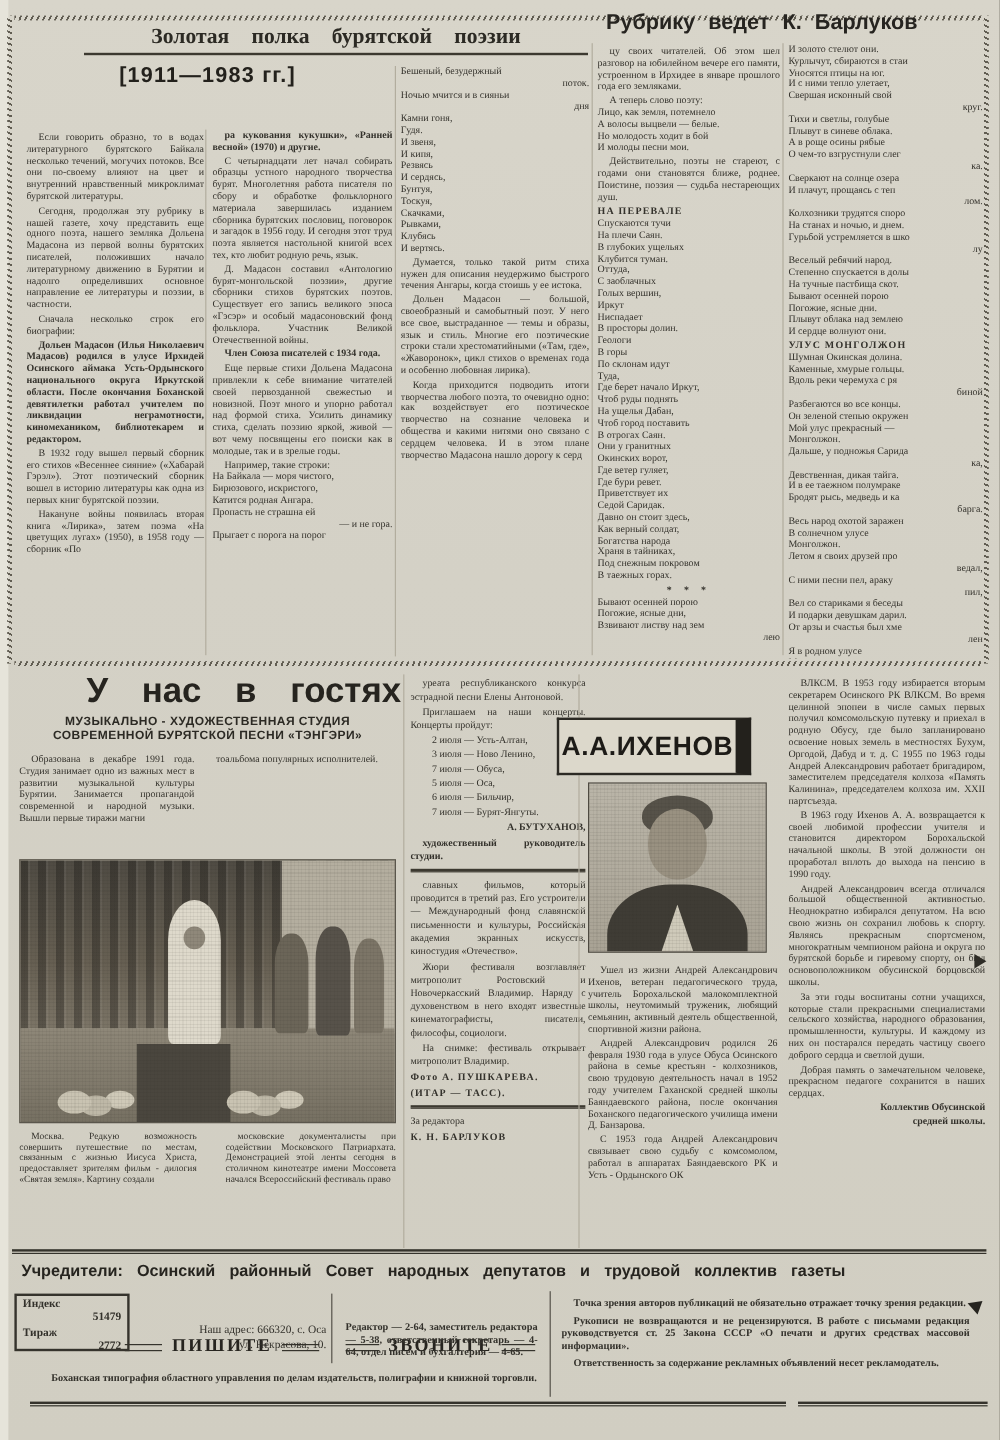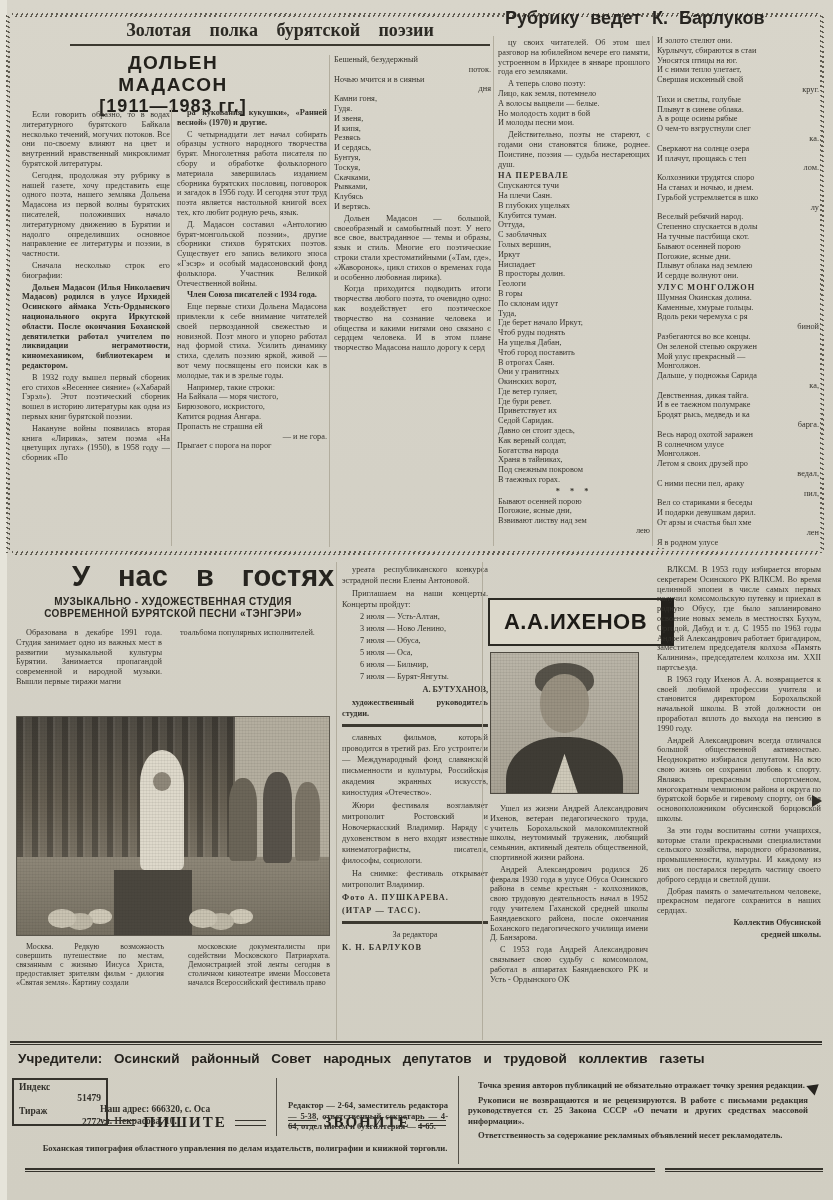--- a/index.html
+++ b/index.html
@@ -36,21 +36,21 @@
 
   
   .tcol { position:absolute; overflow:hidden; font-size:8.3px; line-height:9.8px; color:#34322c; }
   .tcol p { margin:0; }
   .s-p, .s-b { text-indent:10px; text-align:justify; margin-top:2px !important; }
   .s-b { font-weight:bold; }
   .s-v {}
   .s-vr { text-align:right; }
   .s-h { text-align:left; font-weight:bold; letter-spacing:1px; margin-top:2px !important; }
   .s-c { text-align:center; letter-spacing:4px; font-weight:bold; margin-top:2px !important; }
-  .s-c2 { text-align:center; margin-top:3px !important; }
+  .s-c2 { text-align:left; margin-top:3px !important; }
   .s-sig { text-align:right; font-weight:bold; margin-top:2px !important; }
   .s-li { padding-left:18px; }
   .s-rule { border-top:2px solid #3c3930; border-bottom:1px solid #3c3930; height:3px; margin:5px 0 !important; }
   .lh11 { line-height:11px; }
   .lh11 p { margin-bottom:1px; }
 
   
   .photo1 { position:absolute; background:#a59f91; border:1px solid #5a564c; overflow:hidden; }
   .ph1-curtain { position:absolute; left:0; top:0; right:0; height:64%;
     background:linear-gradient(180deg,#4f4b43 0%,#665f52 60%,#7b7466 100%); }
@@ -78,21 +78,21 @@
   .ph2-shirt { position:absolute; left:41%; bottom:0; width:18%; height:28%; background:#cfcaba;
                clip-path:polygon(50% 0,0 100%,100% 100%); }
 
   
   .fhead { position:absolute; display:flex; align-items:center; gap:8px;
            font-family:Liberation Serif, serif; font-weight:bold; font-size:15px; letter-spacing:2px; color:#26241f;margin-top:34px; }
   .fhead::before, .fhead::after { content:""; flex:1; border-top:1px solid #35332c; border-bottom:1px solid #35332c; height:4px; }
   .idx-box { position:absolute; border:2px solid #35332c; font-weight:bold; font-size:9.5px; line-height:10.5px; padding:2px 5px; }
   .idx-row { margin-bottom:3px; }
   .idx-row .v { display:block; text-align:right; }
-  .addr { position:absolute; font-weight:bold; font-size:9.5px; line-height:12px; text-align:left; }
+  .addr { position:absolute; font-weight:normal; font-size:9.5px; line-height:12px; text-align:right; }
   .phones { position:absolute; font-weight:bold; font-size:8.6px; line-height:10.5px; text-align:justify; }
   .notes { position:absolute; font-weight:bold; font-size:8.6px; line-height:10.5px; }
   .notes p { margin:0 0 4px; text-indent:10px; text-align:justify; }
   .typog { position:absolute; font-weight:bold; font-size:8.6px; line-height:10.5px; text-align:center; }
   .arrow { position:absolute; width:0; height:0; border-top:6px solid transparent; border-bottom:6px solid transparent; }
 </style>
 </head>
 <body>
 
 <div class="page">
@@ -101,21 +101,20 @@
   <div>
     <div class="sqh" style="left:12px;top:13px;width:808px"></div>
     <div class="sqv" style="left:6px;top:13px;height:540px"></div>
     <div class="sqv" style="left:820px;top:13px;height:540px"></div>
     <div class="sqh" style="left:12px;top:551px;width:808px"></div>
 
     <div class="abs h-golden" style="left:70px;top:20px;width:420px">Золотая полка бурятской поэзии</div>
     <div class="abs h-rubric" style="left:505px;top:8px;width:310px">Рубрику ведет К. Барлуков</div>
 
     <div class="abs h-madason" style="left:78px;top:52px;width:190px">
-      <div class="l1">ДОЛЬЕН МАДАСОН</div>
       <div class="l2">[1911—1983 гг.]</div>
     </div>
 
     <div class="vline" style="left:171px;top:108px;height:438px"></div>
     <div class="vline" style="left:329px;top:55px;height:492px"></div>
     <div class="vline" style="left:493px;top:36px;height:510px"></div>
     <div class="vline" style="left:652px;top:36px;height:510px"></div>
 
     <div class="tcol" style="left:22px;top:108px;width:148px;height:440px">
         <p class="s-p">Если говорить образно, то в водах литературного бурятского Байкала несколько течений, могучих потоков. Все они по-своему влияют на цвет и внутренний нравственный микроклимат бурятской литературы.</p>
@@ -149,20 +148,21 @@
         <p class="s-v">И звеня,</p>
         <p class="s-v">И кипя,</p>
         <p class="s-v">Резвясь</p>
         <p class="s-v">И сердясь,</p>
         <p class="s-v">Бунтуя,</p>
         <p class="s-v">Тоскуя,</p>
         <p class="s-v">Скачками,</p>
         <p class="s-v">Рывками,</p>
         <p class="s-v">Клубясь</p>
         <p class="s-v">И вертясь.</p>
+        <p class="s-p">Думается, только такой ритм стиха нужен для описания неудержимо быстрого течения Ангары, когда стоишь у ее истока.</p>
         <p class="s-p">Дольен Мадасон — большой, своеобразный и самобытный поэт. У него все свое, выстраданное — темы и образы, язык и стиль. Многие его поэтические строки стали хрестоматийными («Там, где», «Жаворонок», цикл стихов о временах года и особенно любовная лирика).</p>
         <p class="s-p">Когда приходится подводить итоги творчества любого поэта, то очевидно одно: как воздействует его поэтическое творчество на сознание человека и общества и какими нитями оно связано с сердцем человека. И в этом плане творчество Мадасона нашло дорогу к серд</p>
       </div>
     <div class="tcol" style="left:498px;top:36px;width:152px;height:513px">
         <p class="s-p">цу своих читателей. Об этом шел разговор на юбилейном вечере его памяти, устроенном в Ирхидее в январе прошлого года его земляками.</p>
         <p class="s-p">А теперь слово поэту:</p>
         <p class="s-v">Лицо, как земля, потемнело</p>
         <p class="s-v">А волосы выцвели — белые.</p>
         <p class="s-v">Но молодость ходит в бой</p>
         <p class="s-v">И молоды песни мои.</p>
@@ -317,21 +317,21 @@
         <p class="s-h">(ИТАР — ТАСС).</p>
         <p class="s-rule"></p>
         <p class="s-c2">За редактора</p>
         <p class="s-h">К. Н. БАРЛУКОВ</p>
       </div>
   </div>
 
   <div>
     <div class="vline" style="left:482px;top:562px;height:478px"></div>
 
-    <div class="ikh-box" style="left:488px;top:598px;width:186px;height:48px">
+    <div class="ikh-box" style="left:464px;top:598px;width:162px;height:48px">
       <span class="h-ikhenov">А.А.ИХЕНОВ</span>
     </div>
 
     <div class="photo2" style="left:490px;top:652px;width:149px;height:142px">
       <div class="ph2-hair"></div>
       <div class="ph2-face"></div>
       <div class="ph2-body"></div>
       <div class="ph2-shirt"></div>
       <div class="grain"></div>
     </div>

